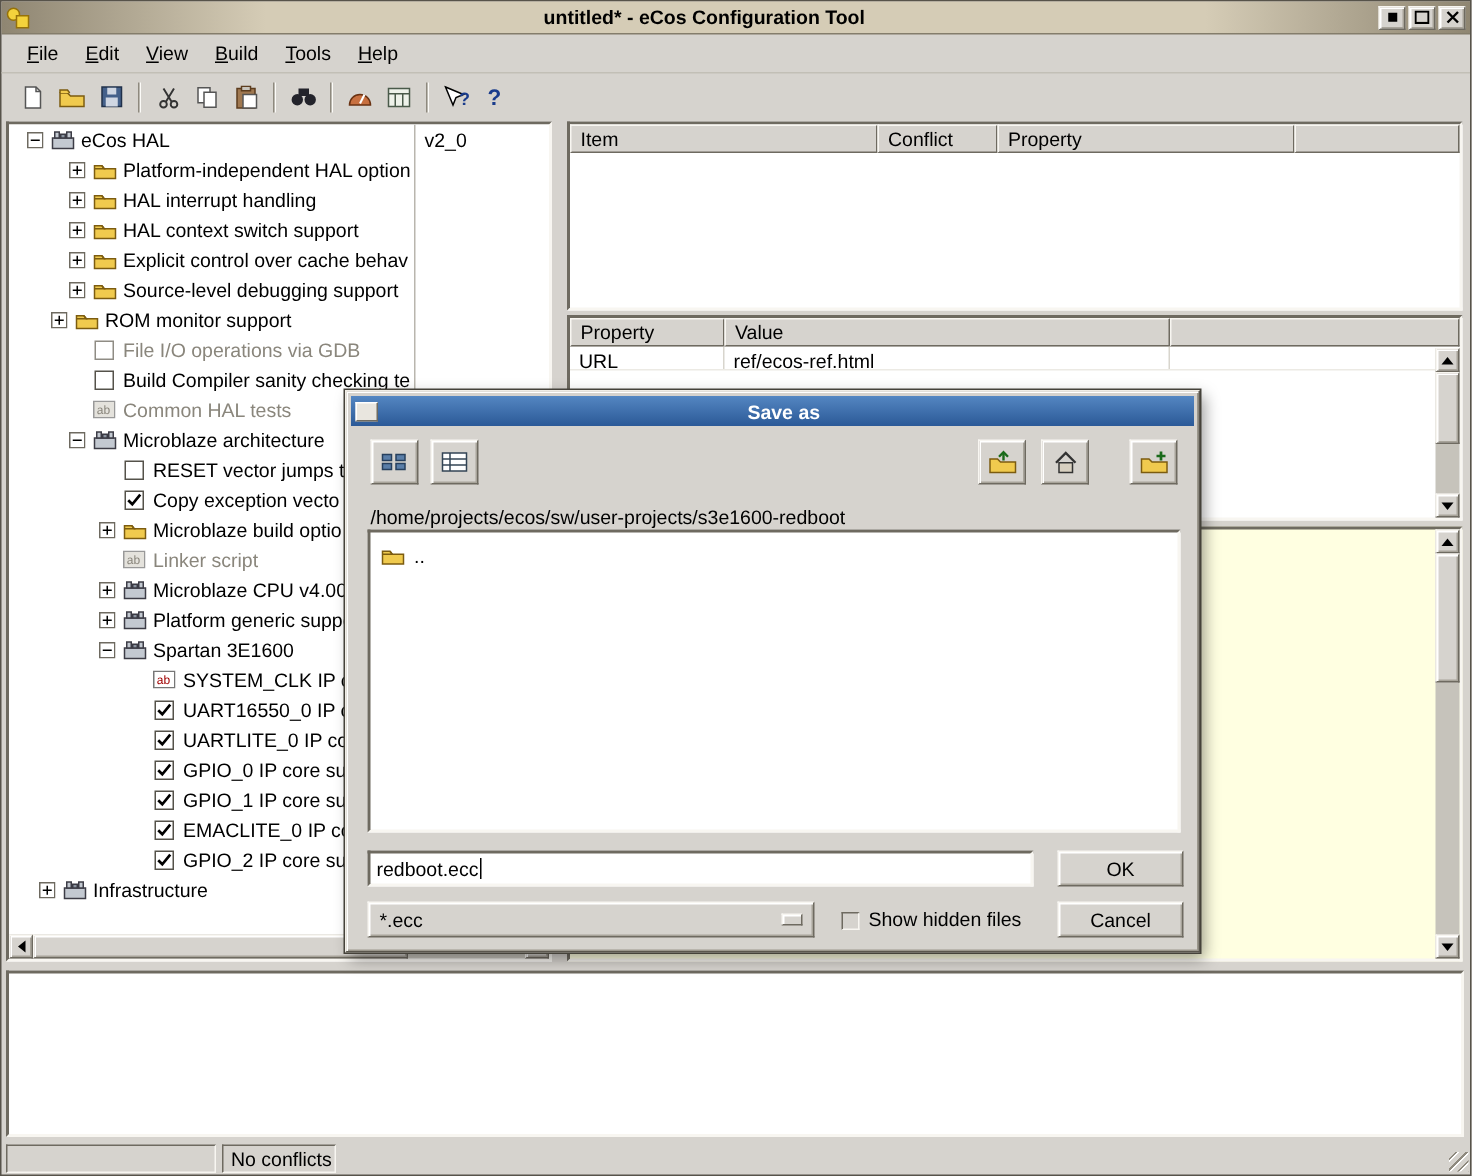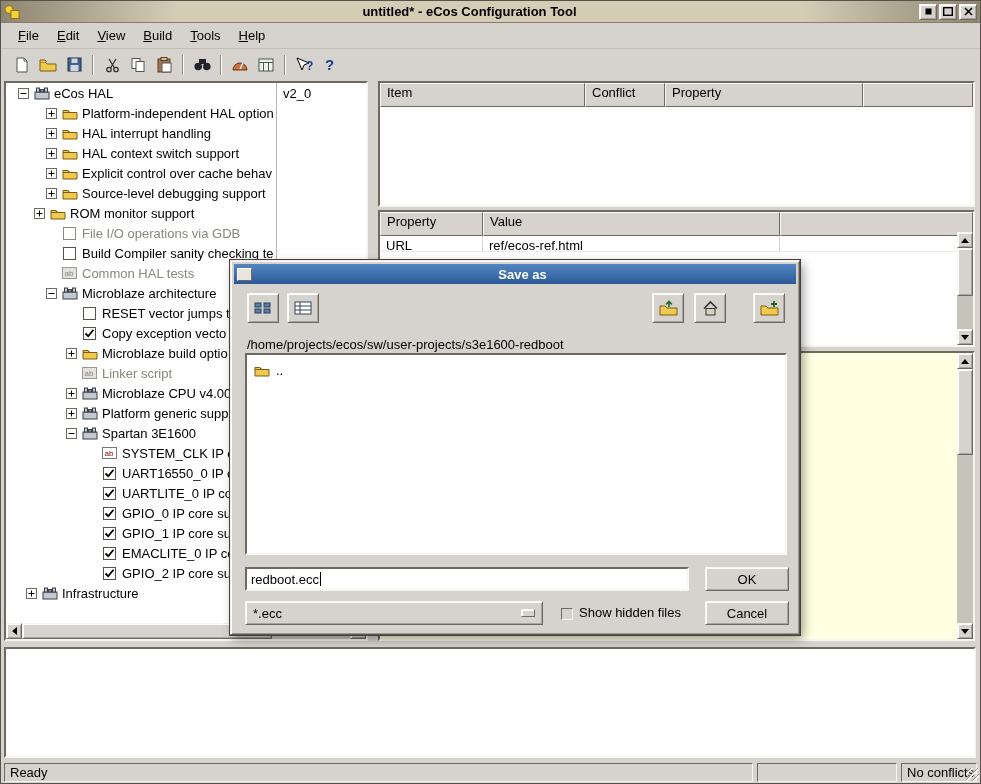--- a/index.html
+++ b/index.html
@@ -49,21 +49,21 @@
   .sb-btn { position:absolute; width:16px; height:16px; display:flex; align-items:center; justify-content:center; }
   .arr-l { width:0; height:0; border-top:4px solid transparent; border-bottom:4px solid transparent; border-right:5px solid #000; }
   .arr-r { width:0; height:0; border-top:4px solid transparent; border-bottom:4px solid transparent; border-left:5px solid #000; }
   .arr-u { width:0; height:0; border-left:4px solid transparent; border-right:4px solid transparent; border-bottom:5px solid #000; }
   .arr-d { width:0; height:0; border-left:4px solid transparent; border-right:4px solid transparent; border-top:5px solid #000; }
   #tree-hthumb { position:absolute; left:16px; top:0; width:250px; height:16px; }
 
   
   #conflicts-panel { position:absolute; left:378px; top:81px; width:597px; height:126px;
     background:#fff; border:2px solid; border-color:#6e6a60 #f8f6f1 #f8f6f1 #6e6a60; }
-  .hdr-row { display:flex; height:24px; }
+  .hdr-row { display:flex; height:19px; }
   .col-header { background:#d6d3ce; border:1px solid; border-color:#f8f6f1 #6e6a60 #6e6a60 #f8f6f1;
     padding:1px 6px; overflow:hidden; white-space:nowrap; flex:none; }
   .col-header.filler { flex:1; }
   #properties-panel { position:absolute; left:378px; top:210px; width:597px; height:137px;
     background:#fff; border:2px solid; border-color:#6e6a60 #f8f6f1 #f8f6f1 #6e6a60; }
   .prop-row { display:flex; height:16px; border-bottom:1px solid #eceae4; }
   .prop-cell { padding:2px 6px; border-right:1px solid #d8d5cd; overflow:hidden; white-space:nowrap; flex:none; }
   .vscroll { position:absolute; width:16px; background:#c6c3bb; }
   #properties-vscroll { right:0; top:20px; bottom:0; }
   #doc-panel { position:absolute; left:378px; top:351px; width:597px; height:290px;
@@ -628,21 +628,20 @@
       </div>
     <div class="vthumb btn3d" style="top:16px;height:86px;"></div>
     <div class="sb-btn btn3d" style="left:0;bottom:0;">
         <span class="arr-d"></span>
       </div>
   </div>
 </div>
 
 <div id="output-panel"></div>
 <div id="statusbar">
-  <div class="status-cell status-grow">Ready</div>
   <div class="status-cell status-mid"></div>
   <div class="status-cell status-right">No conflicts</div>
 </div>
 <div id="resize-grip"></div>
 
 <div id="dialog">
   <div id="dialog-titlebar">
     <span id="dialog-win-icon"></span>
     <span id="dialog-title">Save as</span>
   </div>

